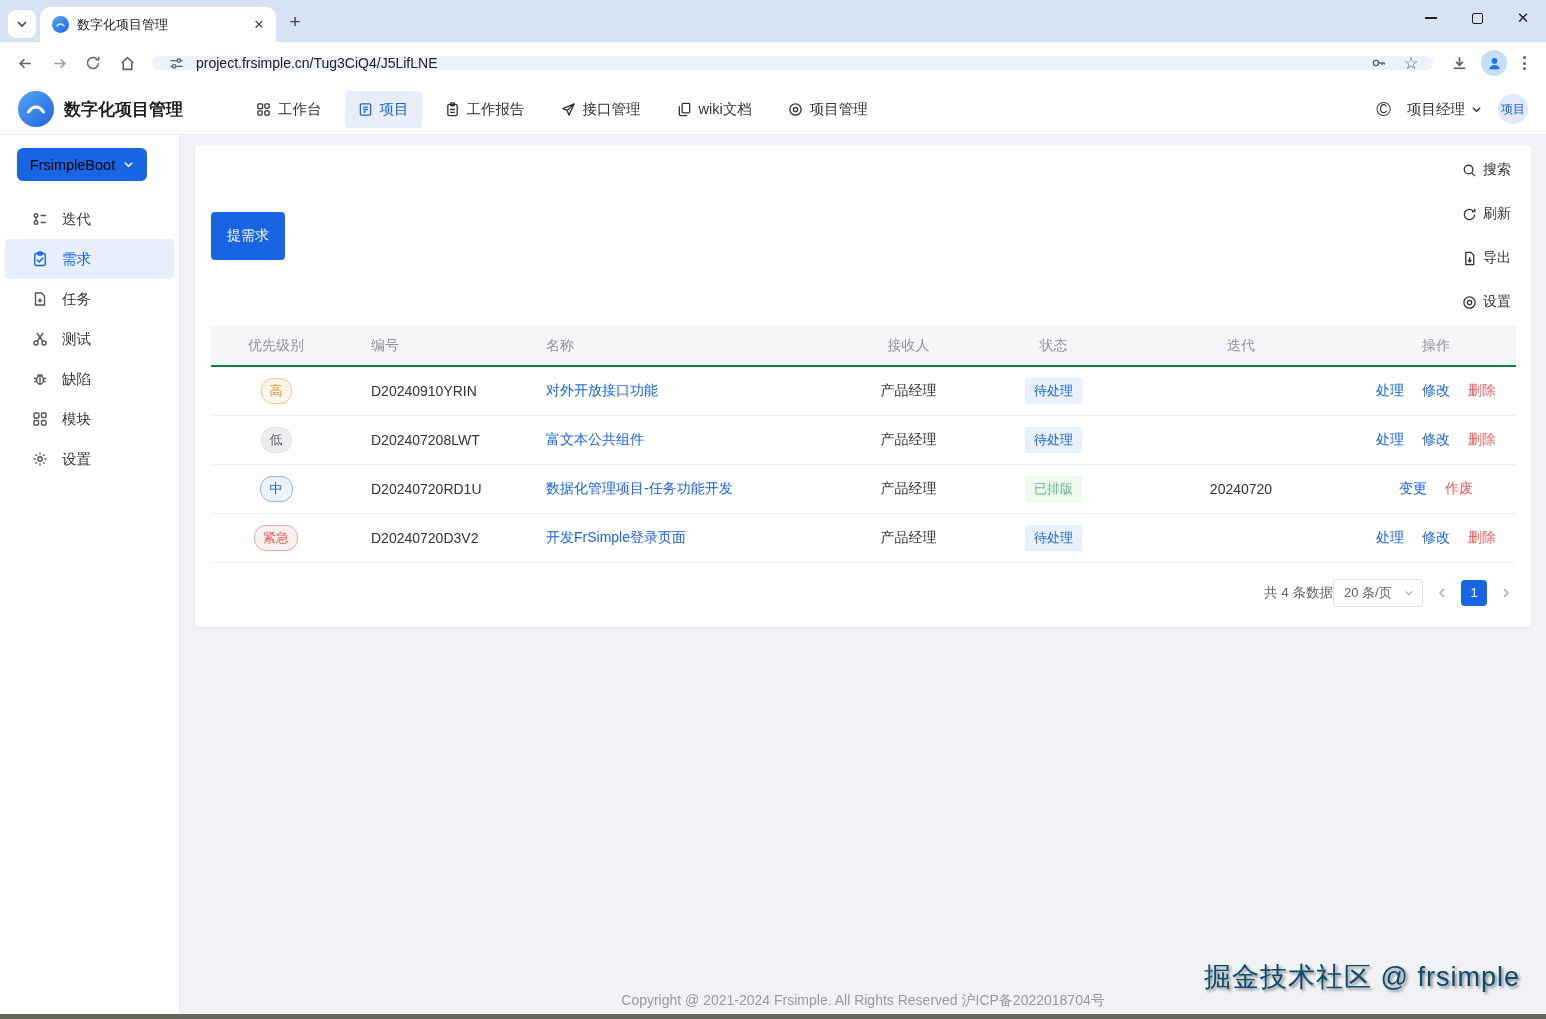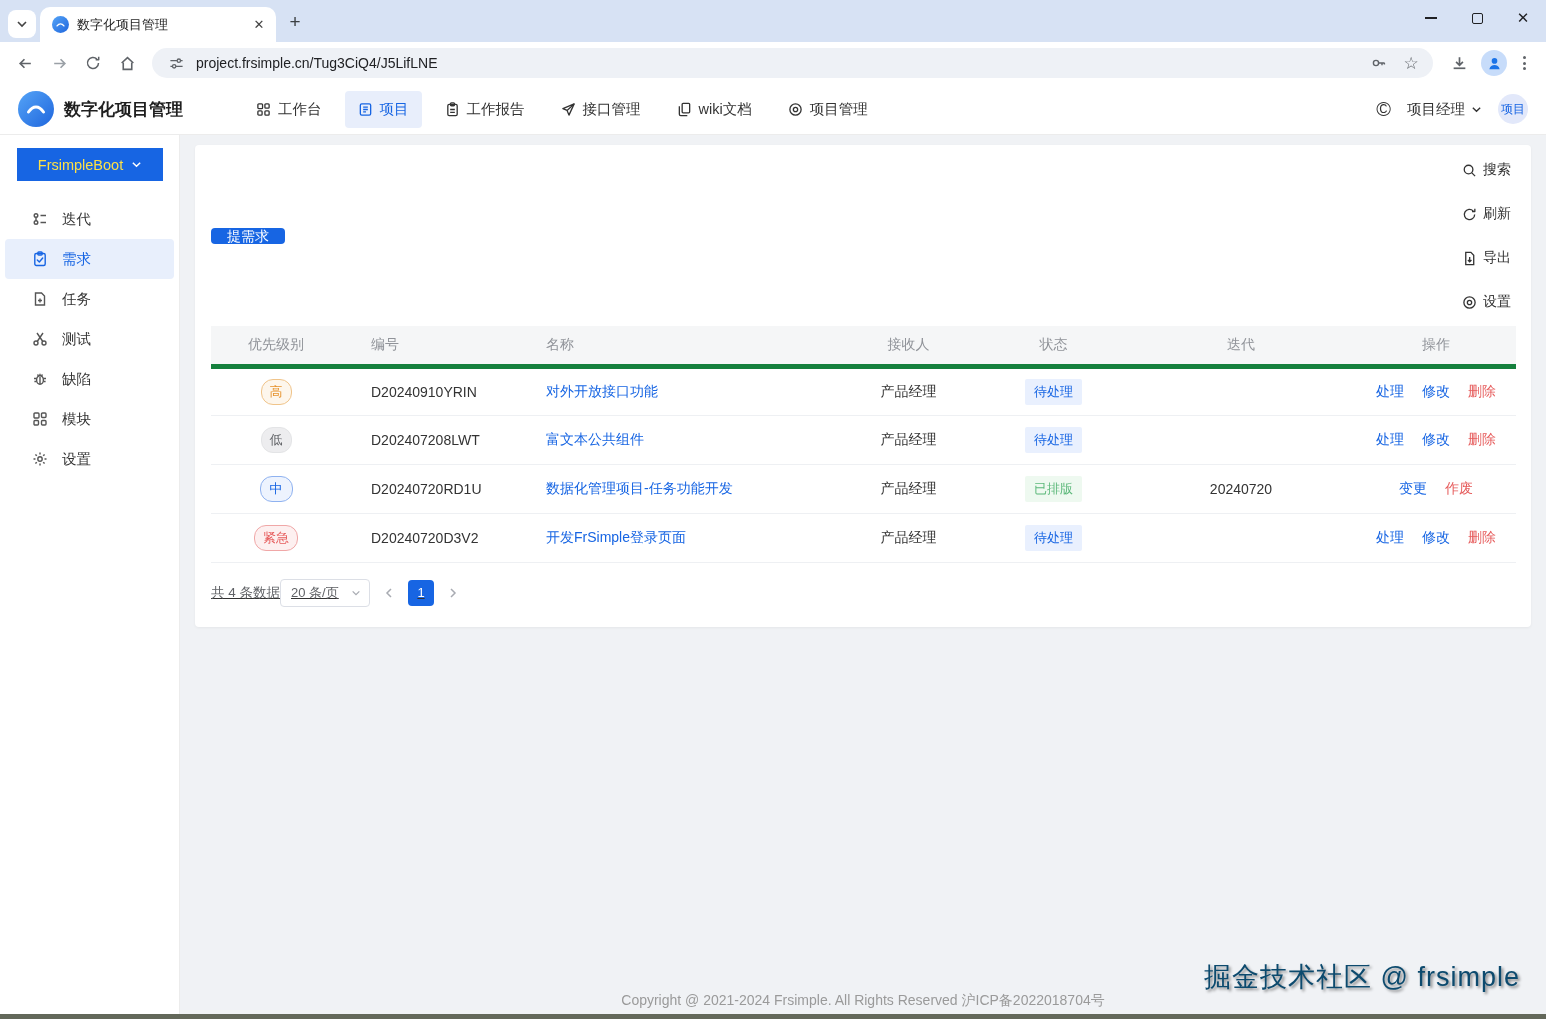--- a/index.html
+++ b/index.html
@@ -17,21 +17,21 @@
   .new-tab-btn { width:26px; height:26px; margin:0 0 7px 6px; display:flex; align-items:center; justify-content:center; font-size:19px; color:#3c4043; cursor:pointer; }
   .win-controls { position:absolute; top:0; right:0; height:36px; display:flex; }
   .win-btn { width:46px; height:36px; display:flex; align-items:center; justify-content:center; color:#202124; cursor:pointer; }
   .win-btn .bar { width:12px; height:1.5px; background:#202124; }
   .win-btn .box { width:11px; height:11px; border:1.5px solid #202124; border-radius:2px; }
   .win-btn.close-btn { font-size:15px; }
 
   .url-row { height:42px; background:#fff; display:flex; align-items:center; padding:0 10px; gap:4px; box-shadow:0 1px 0 #e3e3e3; flex:0 0 auto; }
   .nav-ic { width:30px; height:30px; display:flex; align-items:center; justify-content:center; border-radius:50%; cursor:pointer; color:#5f6368; }
   .nav-ic.disabled { color:#9aa0a6; }
-  .omnibox { flex:1; height:30px; background:#eef1f6; border-radius:15px; display:flex; align-items:center; padding:0 10px 0 12px; margin:0 6px; gap:8px;justify-content:center; }
+  .omnibox { flex:1; height:14px; background:#eef1f6; border-radius:15px; display:flex; align-items:center; padding:0 10px 0 12px; margin:0 6px; gap:8px;justify-content:center; }
   .omni-url { flex:1; font-size:14px; color:#202124; }
   .omni-ic { width:24px; height:24px; display:flex; align-items:center; justify-content:center; color:#5f6368; cursor:pointer; }
   .star-ic { font-size:17px; }
   .chrome-right { display:flex; align-items:center; gap:10px; padding:0 4px; }
   .avatar-chrome { width:26px; height:26px; border-radius:50%; background:#c7dcfa; display:flex; align-items:center; justify-content:center; cursor:pointer; }
   .kebab { display:flex; flex-direction:column; gap:2.5px; padding:6px; cursor:pointer; }
   .kebab i { width:3px; height:3px; background:#5f6368; border-radius:50%; }
 
   
   .app-header { height:50px; background:#fff; display:flex; align-items:center; padding:0 18px; box-shadow:0 1px 0 #ececec; flex:0 0 auto; position:relative; z-index:2; }
@@ -43,57 +43,57 @@
   .nav-item.active { color:#1765e3; background:#e8eefb; }
   .nav-item.active svg { stroke:#1765e3; }
   .header-right { margin-left:auto; display:flex; align-items:center; gap:16px; }
   .copyright-ic { font-size:20px; color:#333; cursor:pointer; line-height:1; }
   .role-switch { display:flex; align-items:center; gap:6px; font-size:14.5px; color:#333; cursor:pointer; }
   .avatar-app { width:30px; height:30px; border-radius:50%; background:#e2e8fa; color:#1765e3; font-size:12px; display:flex; align-items:center; justify-content:center; cursor:pointer; }
 
   
   .app-body { flex:1; display:flex; min-height:0; position:relative; }
   .sidebar { width:180px; background:#fff; border-right:1px solid #ececec; padding:14px 0; flex:0 0 auto; }
-  .project-btn { margin:0 17px 18px 17px; width:146px; height:33px; background:#1765e3; color:#fde047; border:none; border-radius:0; font-size:14.5px; display:flex; align-items:center; justify-content:center; gap:8px; cursor:pointer; font-family:inherit; }
+  .project-btn { margin:0 17px 18px 17px; width:130px; height:33px; background:#1765e3; color:#000000; border:none; border-radius:6px; font-size:14.5px; display:flex; align-items:center; justify-content:center; gap:8px; cursor:pointer; font-family:inherit; }
   .side-item { height:40px; margin:0 5px; padding:0 0 0 27px; display:flex; align-items:center; gap:14px; font-size:14.5px; color:#333; border-radius:4px; cursor:pointer; }
   .side-item svg { stroke:#555; }
   .side-item.active { background:#e8effc; color:#1765e3; }
   .side-item.active svg { stroke:#1765e3; }
 
   .main-area { flex:1; background:#f0f2f5; position:relative; min-width:0; }
   .card { position:absolute; left:15px; right:15px; top:11px; background:#fff; border-radius:4px; box-shadow:0 1px 3px rgba(0,0,0,0.05); padding:16px 16px 20px 16px; }
   .card-toolbar { display:flex; align-items:center; justify-content:space-between; margin-bottom:15px; }
-  .btn-primary { background:#1765e3; color:#fff; border:none; border-radius:4px; height:16px; padding:0 16px; font-size:14px; cursor:pointer; font-family:inherit; }
+  .btn-primary { background:#1765e3; color:#fff; border:none; border-radius:4px; height:48px; padding:0 16px; font-size:14px; cursor:pointer; font-family:inherit; }
   .tools { display:flex; align-items:center; gap:26px; padding-right:4px;flex-direction:column; }
   .tool { display:flex; align-items:center; gap:6px; font-size:14px; color:#333; cursor:pointer; }
   .tool svg { stroke:#333; }
 
   
   table.req-table { width:100%; border-collapse:collapse; table-layout:fixed; }
   .req-table th { background:#f5f6f7; color:#909399; font-weight:normal; font-size:14px; height:40px; }
   .req-table td { height:49px; border-bottom:1px solid #eef0f3; font-size:14px; color:#333; }
-  .req-table thead tr { border-bottom:5px solid #15803d; }
+  .req-table thead tr { border-bottom:2px solid #15803d; }
   .c-pri,.c-recv,.c-status,.c-iter,.c-act { text-align:center; }
   .c-code,.c-name { text-align:left; padding-left:30px; }
   th.c-code,th.c-name { padding-left:30px; }
   .badge { display:inline-block; min-width:30px; padding:3px 8px; border-radius:12px; font-size:13px; border:1px solid transparent; }
   .pri-high { color:#e6932e; border-color:#f0c48a; background:#fdf6ec; }
   .pri-low  { color:#606266; border-color:#e3e4e6; background:#ededef; }
   .pri-mid  { color:#1765e3; border-color:#8fb2f0; background:#edf3fe; padding:3px 9px; }
   .pri-urgent { color:#e65c5c; border-color:#f0a7a7; background:#fdf0f0; }
   .name-link { color:#1765e3; cursor:pointer; text-decoration:none; }
   .status { display:inline-block; padding:4px 9px; border-radius:2px; font-size:13px; }
   .st-pending { color:#1765e3; background:#e9f0fe; }
   .st-done { color:#5cb87a; background:#eef9f0; }
   .op { cursor:pointer; text-decoration:none; margin:0 7px; font-size:14px; }
   .op.blue { color:#1765e3; }
   .op.red { color:#e65c5c; }
   .op:empty { display:none; }
 
-  .table-footer { display:flex; align-items:center; justify-content:flex-start; margin-top:16px;text-decoration:underline; }
+  .table-footer { display:flex; align-items:center; justify-content:flex-end; margin-top:16px; }
   .total-text { font-size:13.5px; color:#606266; }
   .pager { display:flex; align-items:center; gap:10px; }
   .page-size { height:28px; min-width:90px; border:1px solid #dcdfe6; border-radius:4px; background:#fff; display:flex; align-items:center; justify-content:space-between; padding:0 8px 0 10px; font-size:13px; color:#606266; cursor:pointer; gap:8px; }
   .pg-arrow { color:#a8abb2; display:flex; align-items:center; cursor:pointer; padding:0 3px; }
   .pg-num { width:26px; height:26px; background:#1765e3; color:#fff; border-radius:4px; display:flex; align-items:center; justify-content:center; font-size:13px; cursor:pointer; }
 
   .page-footer { position:absolute; left:0; right:0; bottom:9px; text-align:center; font-size:14px; color:#9a9a9a; }
   .watermark { position:absolute; right:26px; bottom:24px; font-size:27px; color:#0c4a6e; letter-spacing:1px; text-shadow:2px 2px 3px rgba(0,0,0,0.45); pointer-events:none; }
   .window-edge { position:absolute; left:0; right:0; bottom:0; height:5px; background:#63685a; z-index:5; }
 

